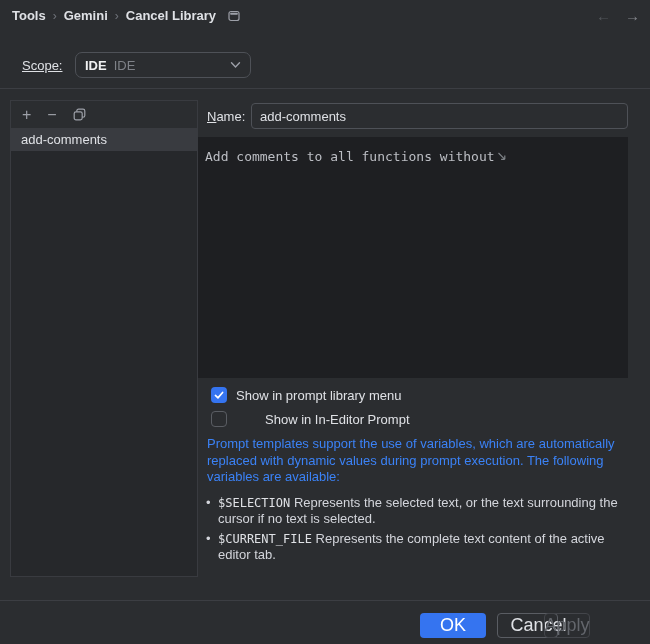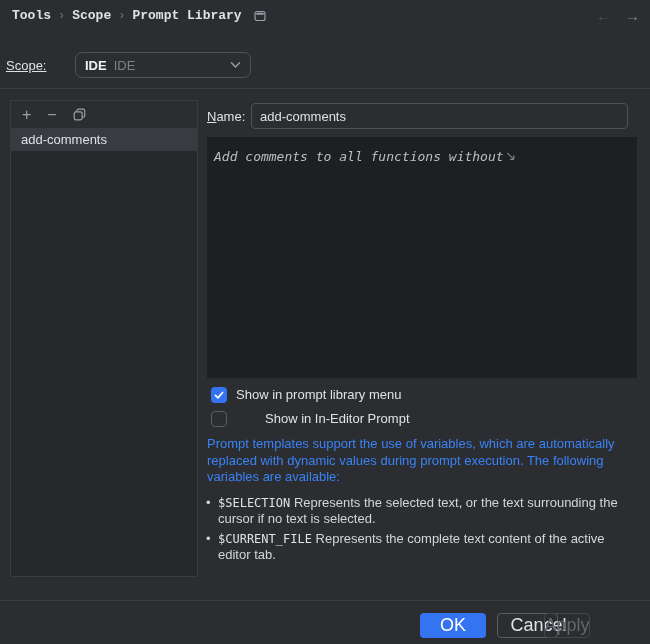--- a/index.html
+++ b/index.html
@@ -2,29 +2,29 @@
 <html><head>
 <meta charset="utf-8">
 <style>
   html,body{margin:0;padding:0;background:#1a1b1e;}
   .dialog{
     position:relative;width:650px;height:644px;background:#2B2D30;
     font-family:"Liberation Sans",sans-serif;font-size:13px;color:#DFE1E5;
     overflow:hidden;
   }
   
-  .crumbs{position:absolute;left:12px;top:8px;display:flex;align-items:center;gap:7px;font-weight:700;font-family:Liberation Mono, monospace;}
+  .crumbs{position:absolute;left:12px;top:8px;display:flex;align-items:center;gap:7px;font-weight:700;}
   .crumb{cursor:pointer;}
   .sep{color:#6F737A;font-weight:400;font-size:12px;}
   .win-icon{margin-left:5px;display:inline-flex;}
   .nav-arrows{position:absolute;right:10px;top:7px;display:flex;gap:14px;font-size:15px;}
   .nav-back{color:#53565B;}
   .nav-fwd{color:#83868C;}
   
-  .scope-label{position:absolute;left:6px;top:58px;text-decoration:underline;}
+  .scope-label{position:absolute;left:22px;top:58px;text-decoration:underline;}
   .scope-combo{
     position:absolute;left:75px;top:52px;width:176px;height:26px;box-sizing:border-box;
     border:1px solid #4E5157;border-radius:7px;display:flex;align-items:center;
     padding:0 9px;background:#2B2D30;cursor:pointer;justify-content:flex-end;
   }
   .scope-value{font-weight:700;color:#F0F1F2;}
   .scope-secondary{color:#7F8288;margin-left:7px;}
   .scope-combo svg{margin-left:auto;}
   .divider{position:absolute;left:0;width:650px;height:1px;background:#3C3E43;}
   .divider-top{top:88px;}
@@ -46,31 +46,30 @@
   
   .name-label{position:absolute;left:207px;top:109px;}
   .mn{text-decoration:underline;}
   .name-field{
     position:absolute;left:251px;top:103px;width:377px;height:26px;box-sizing:border-box;
     border:1px solid #4E5157;border-radius:4px;display:flex;align-items:center;
     padding:0 8px;background:#2B2D30;cursor:text;
   }
   
   .editor{
-    position:absolute;left:207px;top:137px;width:430px;height:241px;box-sizing:border-box;
+    position:absolute;left:198px;top:137px;width:430px;height:241px;box-sizing:border-box;
     background:#1E1F22;padding:8px 7px;
     font-family:"DejaVu Sans Mono",monospace;font-size:13px;line-height:24px;color:#BCBEC4;
     cursor:text;
-    font-style:italic;
   }
   .ed-line{white-space:nowrap;}
   .wrap-mark{display:inline-block;vertical-align:-1px;margin:0 2px;}
   .ed-var{color:#9576DB;}
   
-  .cb-row{position:absolute;left:211px;display:flex;gap:9px;cursor:pointer;}
+  .cb-row{position:absolute;left:211px;display:flex;align-items:center;gap:9px;cursor:pointer;}
   .cb-row-1{top:387px;}
   .cb-row-2{top:411px;gap:38px;}
   .cb{width:16px;height:16px;border-radius:4px;box-sizing:border-box;flex:0 0 auto;display:flex;align-items:center;justify-content:center;}
   .cb.checked{background:#3574F0;}
   .cb.unchecked{border:1px solid #5A5D63;background:transparent;}
   
   .help-intro{position:absolute;left:207px;top:436px;width:420px;line-height:16.5px;color:#3b82f6;}
   .help-list{position:absolute;left:206px;top:495px;width:420px;margin:0;padding:0;list-style:none;color:#D3D5DB;}
   .help-list li{position:relative;padding-left:12px;line-height:16px;margin-bottom:4px;}
   .bullet{position:absolute;left:0;top:0;}
@@ -86,23 +85,23 @@
   .btn-apply{left:544px;width:46px;background:transparent;border:1px solid #43454A;color:#63666C;cursor:default;}
 </style>
 </head>
 <body>
 
 <div class="dialog">
 
   <div class="crumbs">
     <span class="crumb">Tools</span>
     <span class="sep">›</span>
-    <span class="crumb">Scope</span>
+    <span class="crumb">Gemini</span>
     <span class="sep">›</span>
-    <span class="crumb">Prompt Library</span>
+    <span class="crumb">Cancel Library</span>
     <span class="win-icon">
       <svg width="12" height="12" viewBox="0 0 12 12">
         <rect x="1" y="1.5" width="10" height="9" rx="2" fill="none" stroke="#9DA0A8" stroke-width="1.2"></rect>
         <rect x="2.2" y="2.7" width="7.6" height="2" rx="0.6" fill="#9DA0A8"></rect>
       </svg>
     </span>
   </div>
 
   <div class="nav-arrows">
     <span class="nav-back">←</span>

